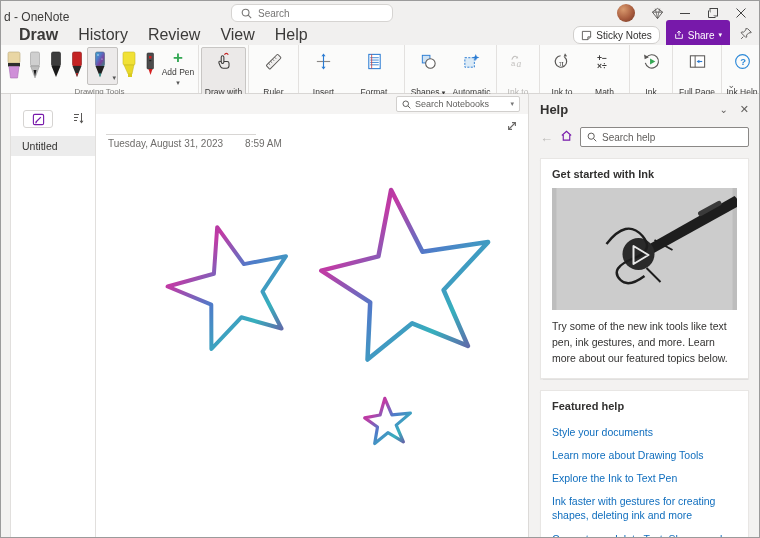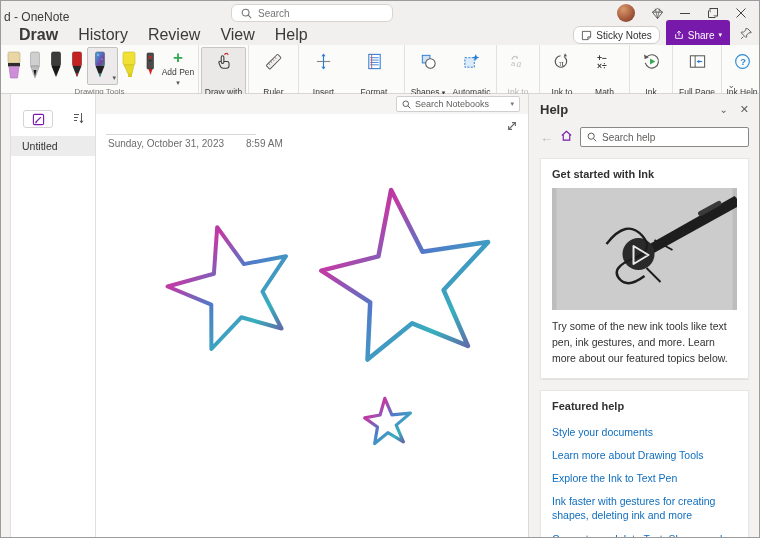--- a/index.html
+++ b/index.html
@@ -445,21 +445,21 @@
       </div>
       <span class="expand-ic">
         <svg width="12" height="12" viewBox="0 0 12 12">
             <line x1="3" y1="9" x2="9" y2="3" stroke="#6b6967" stroke-width="1.1"></line>
             <polyline points="6,2.6 9.4,2.6 9.4,6" fill="none" stroke="#6b6967" stroke-width="1.1"></polyline>
             <polyline points="2.6,6 2.6,9.4 6,9.4" fill="none" stroke="#6b6967" stroke-width="1.1"></polyline>
           </svg>
       </span>
       <div class="date-line"></div>
       <div class="date-row">
-        <span>Sunday, October 31, 2023</span>
+        <span>Tuesday, August 31, 2023</span>
         <span>8:59 AM</span>
       </div>
       <svg class="ink-svg" width="432" height="445" viewBox="0 0 432 445">
           <defs>
             <linearGradient id="galaxy0" x1="0%" y1="0%" x2="100%" y2="100%">
               <stop offset="0%" stop-color="#8a2f9a"></stop>
               <stop offset="25%" stop-color="#c13ba5"></stop>
               <stop offset="50%" stop-color="#4f7bc9"></stop>
               <stop offset="75%" stop-color="#36b0bd"></stop>
               <stop offset="100%" stop-color="#7a3f9d"></stop>

